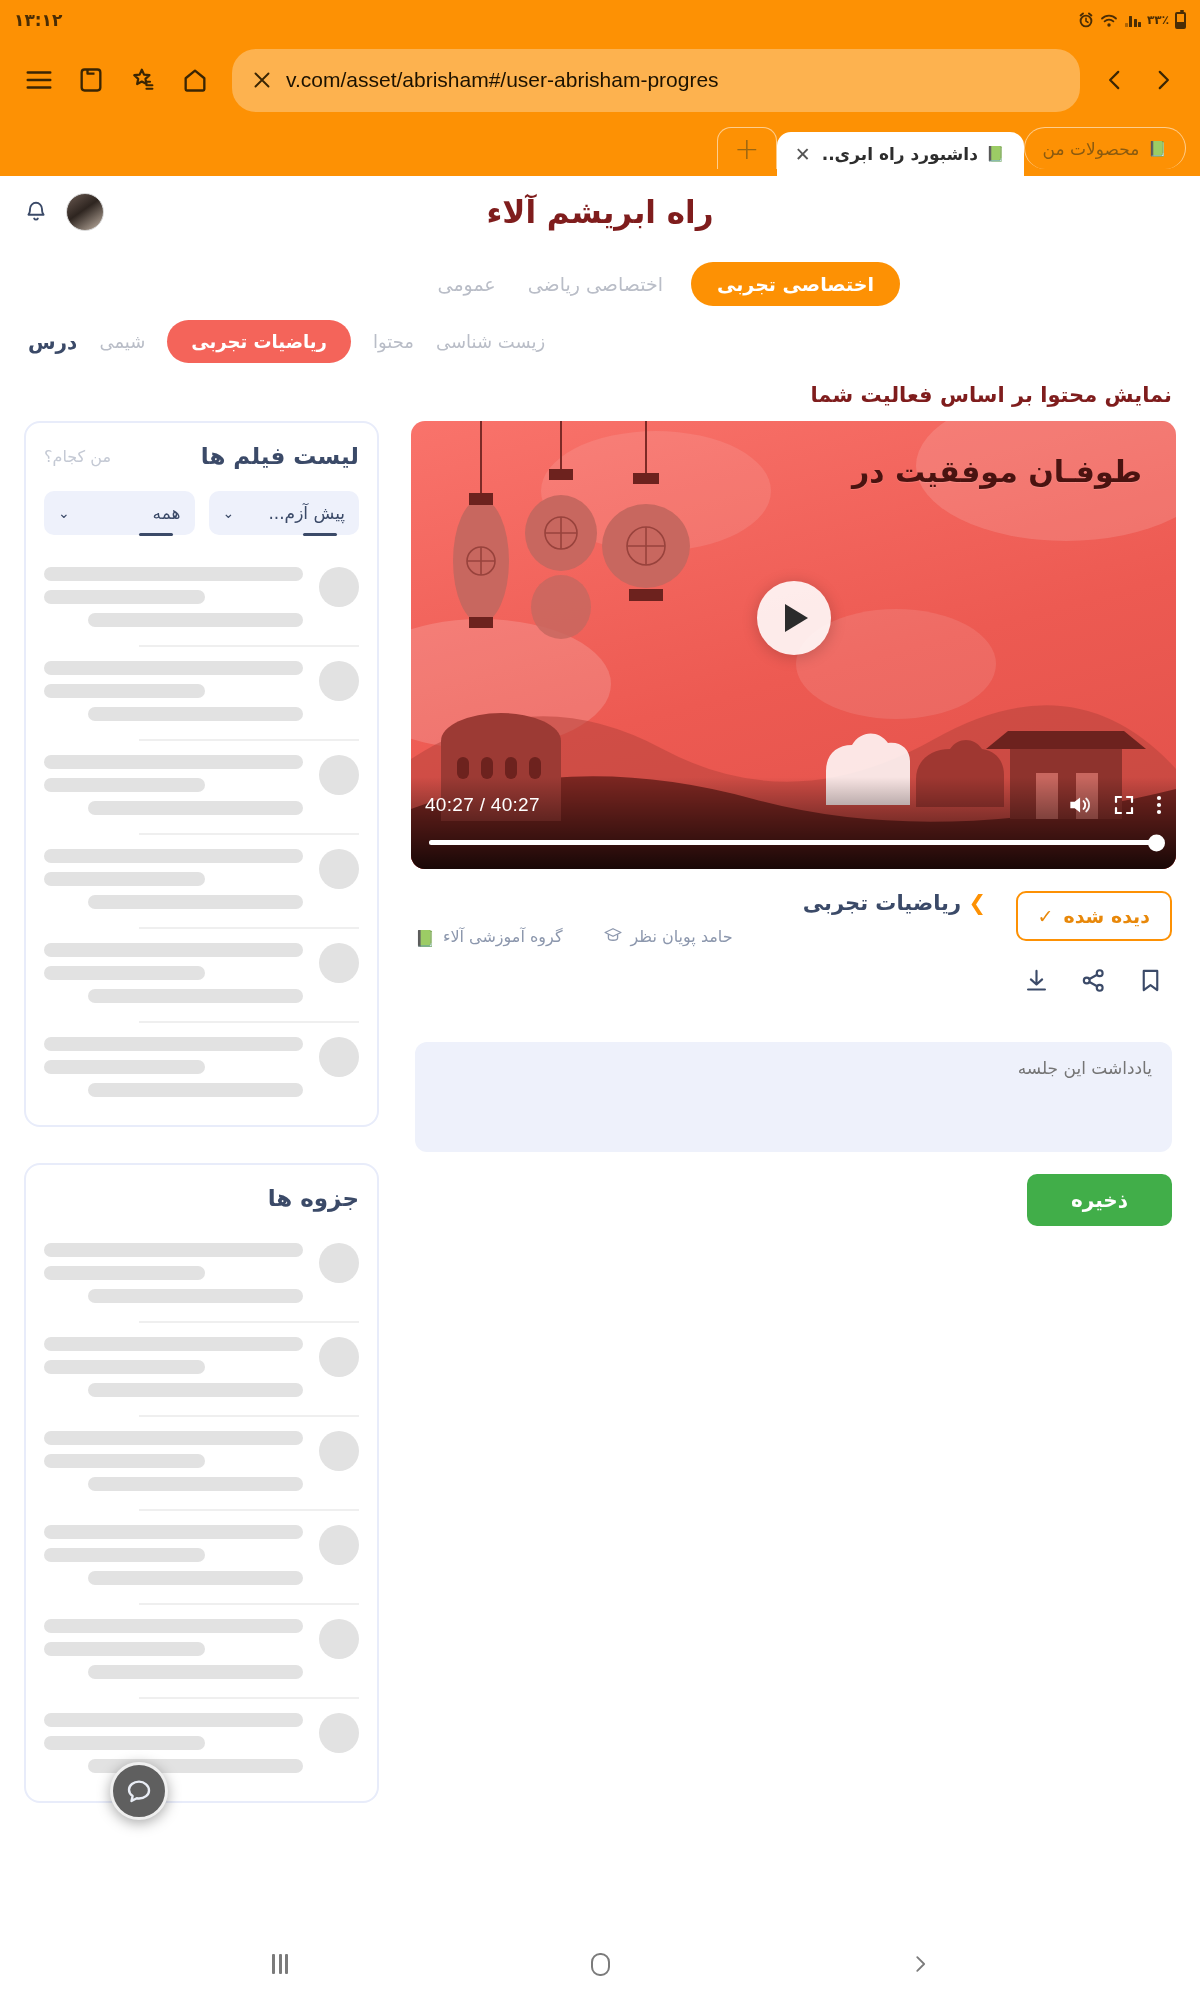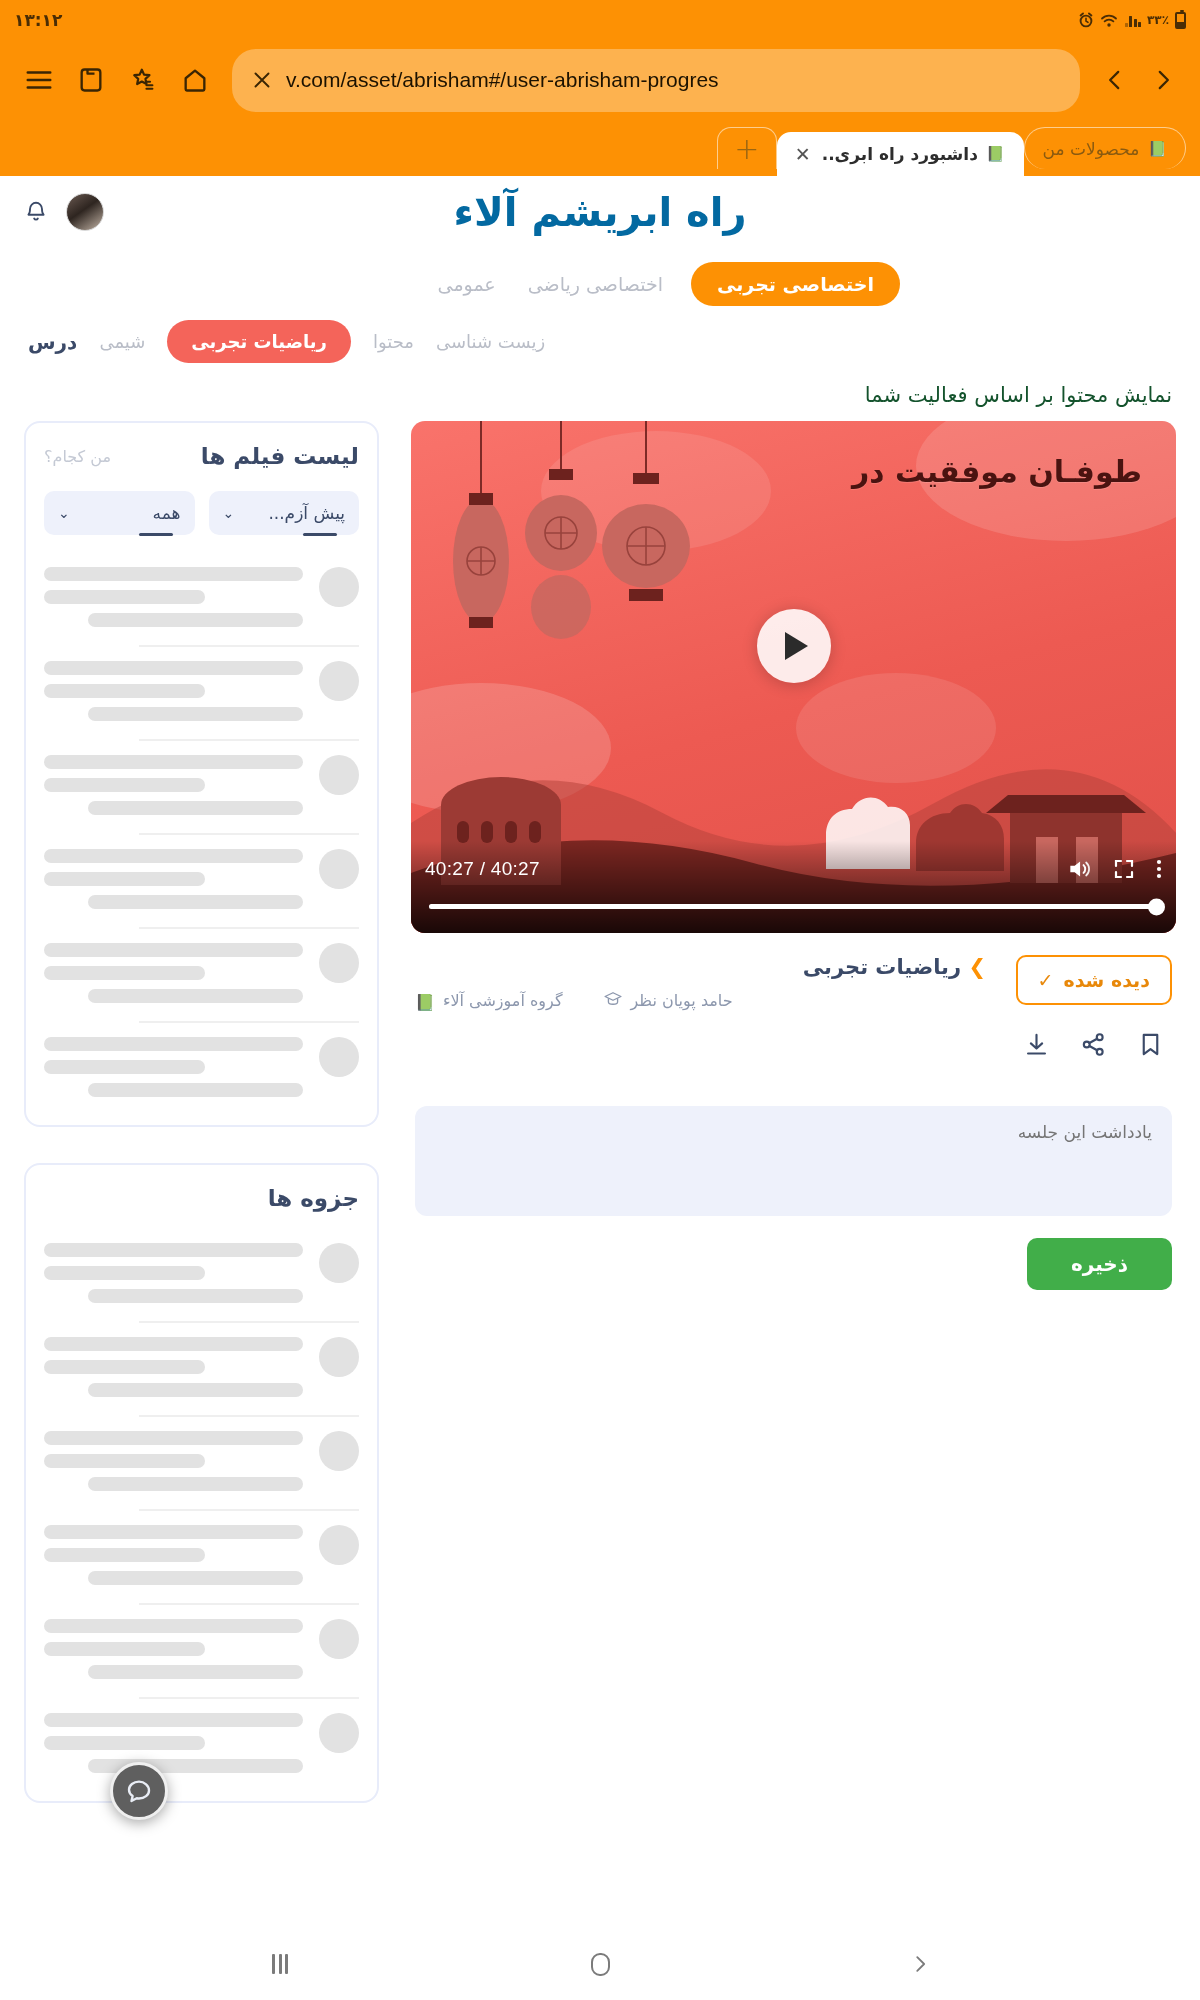--- a/index.html
+++ b/index.html
@@ -94,21 +94,21 @@
   }
   .hdr-right { position:absolute; left: 22px; display:flex; align-items:center; gap: 16px; }
   .avatar {
     width: 38px; height: 38px; border-radius: 50%; overflow:hidden; flex:none;
     background: linear-gradient(145deg,#6b5a52 0%, #2e2520 45%, #c3b4a6 100%);
     border: 1px solid #d8d8d8;
   }
   .bell { width: 28px; height:28px; display:flex; align-items:center; justify-content:center; cursor:pointer;}
   .logo {
     position:absolute; left:50%; transform:translateX(-50%);
-    font-size: 40px; font-weight: 700; color:#0369a1; letter-spacing:-1px;
+    font-size: 31px; font-weight: 700; color:#7f1d1d; letter-spacing:-1px;
     white-space:nowrap;
   }
 
   
   .filters {
     display:flex; align-items:center; justify-content:flex-start;
     gap: 24px; padding: 14px 28px 4px; direction: rtl;
   }
   .filters { padding-right: 300px; }
   .pill {
@@ -128,33 +128,33 @@
   .subj-wrap { display:flex; align-items:center; gap:22px; margin-right:auto; }
   .subj-label { font-size: 20px; font-weight:700; color:#3b4a68;text-align:center; }
   .subj { font-size: 18px; color:#b9bdc7; cursor:pointer; white-space:nowrap; }
   .subj.active {
     background:#F4645A; color:#fff; border-radius: 24px;
     padding: 11px 24px; font-weight:600;
   }
 
   .section-title {
     text-align: right; padding: 16px 28px 8px;
-    font-size: 21px; font-weight: 400; color:#14532d;
+    font-size: 21px; font-weight: 700; color:#7f1d1d;
   }
 
   
   .main {
     display:flex; gap: 32px; padding: 6px 24px 0; align-items: flex-start;
   }
   .col-video { flex: 1 1 auto; min-width:0; }
   .col-side  { width: 355px; flex: none; }
 
   
   .video {
-    position:relative; width:100%; height: 512px; border-radius: 14px;
+    position:relative; width:100%; height: 448px; border-radius: 14px;
     overflow:hidden; background: linear-gradient(165deg,#F9736B 0%, #ED5A52 55%, #E05049 100%);
   }
   .v-title {
     position:absolute; top: 28px; right: 34px; text-align:right;
     font-size: 30px; font-weight: 800; color:#4a1310; line-height:1.55;
     text-shadow: 0 1px 0 rgba(255,255,255,.12);
   }
   .cloud { position:absolute; border-radius: 50%; background: rgba(255,255,255,.30); }
   .playbtn {
     position:absolute; top: 44%; left:50%; transform:translate(-50%,-50%);

